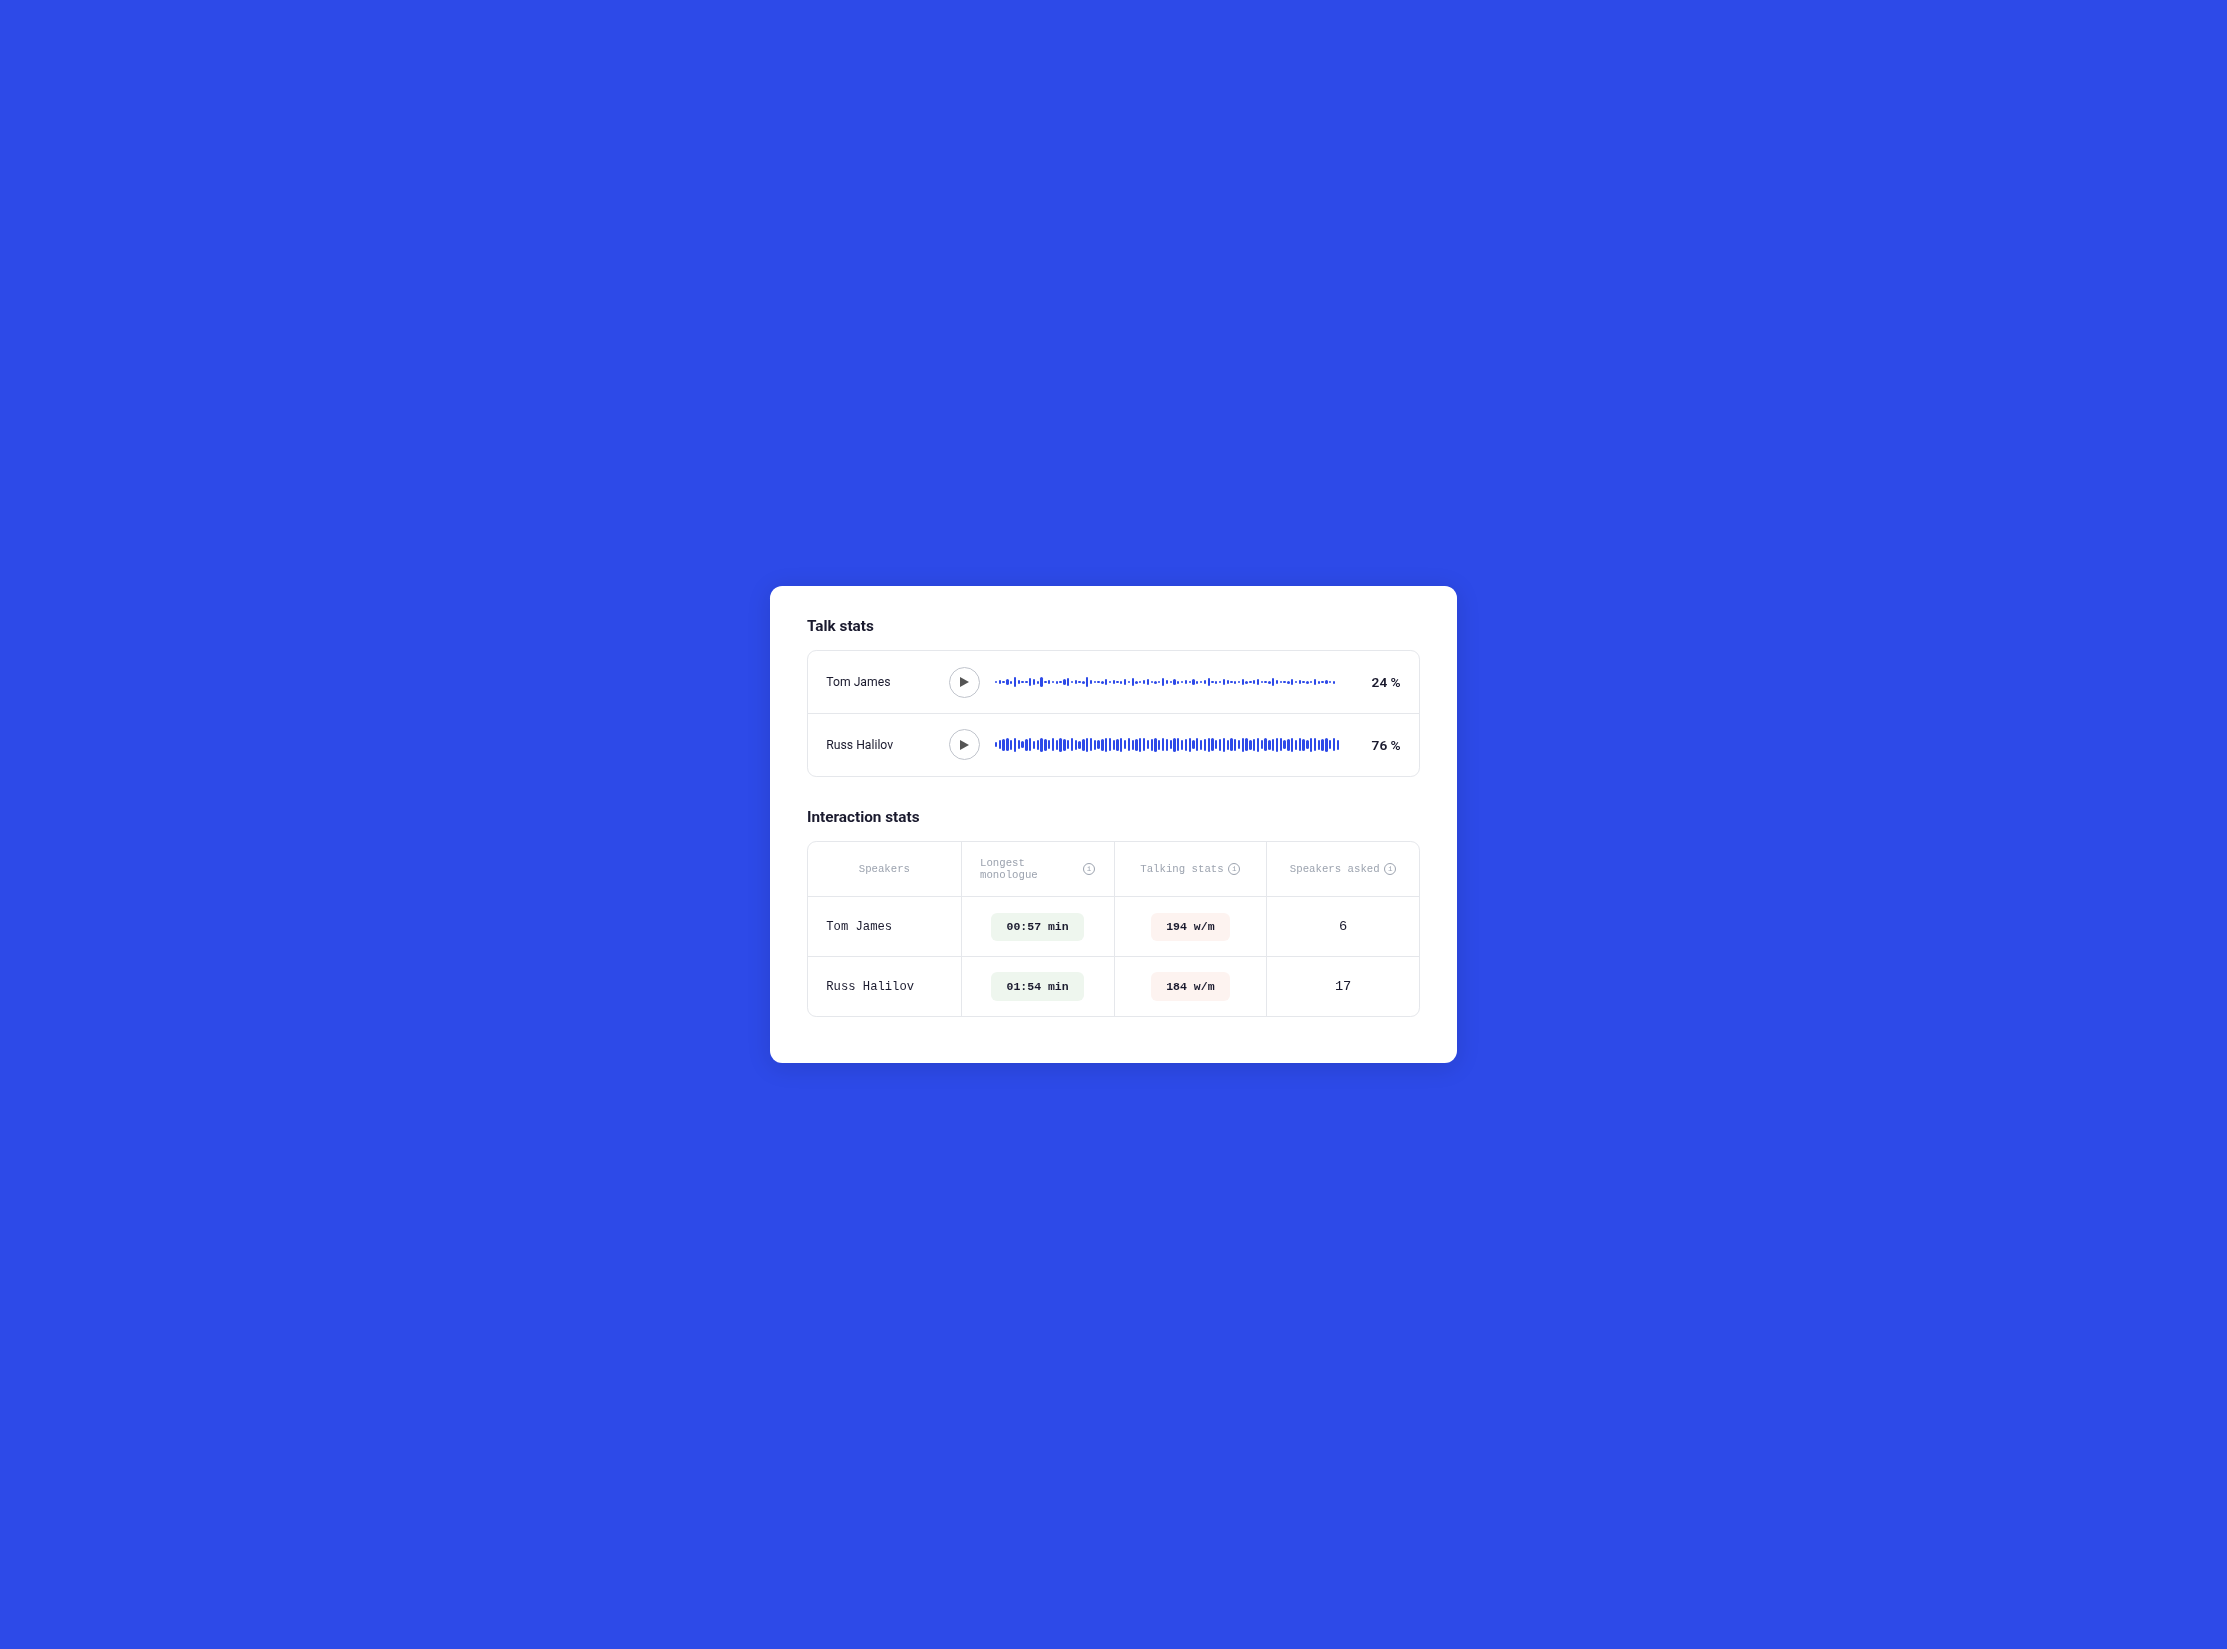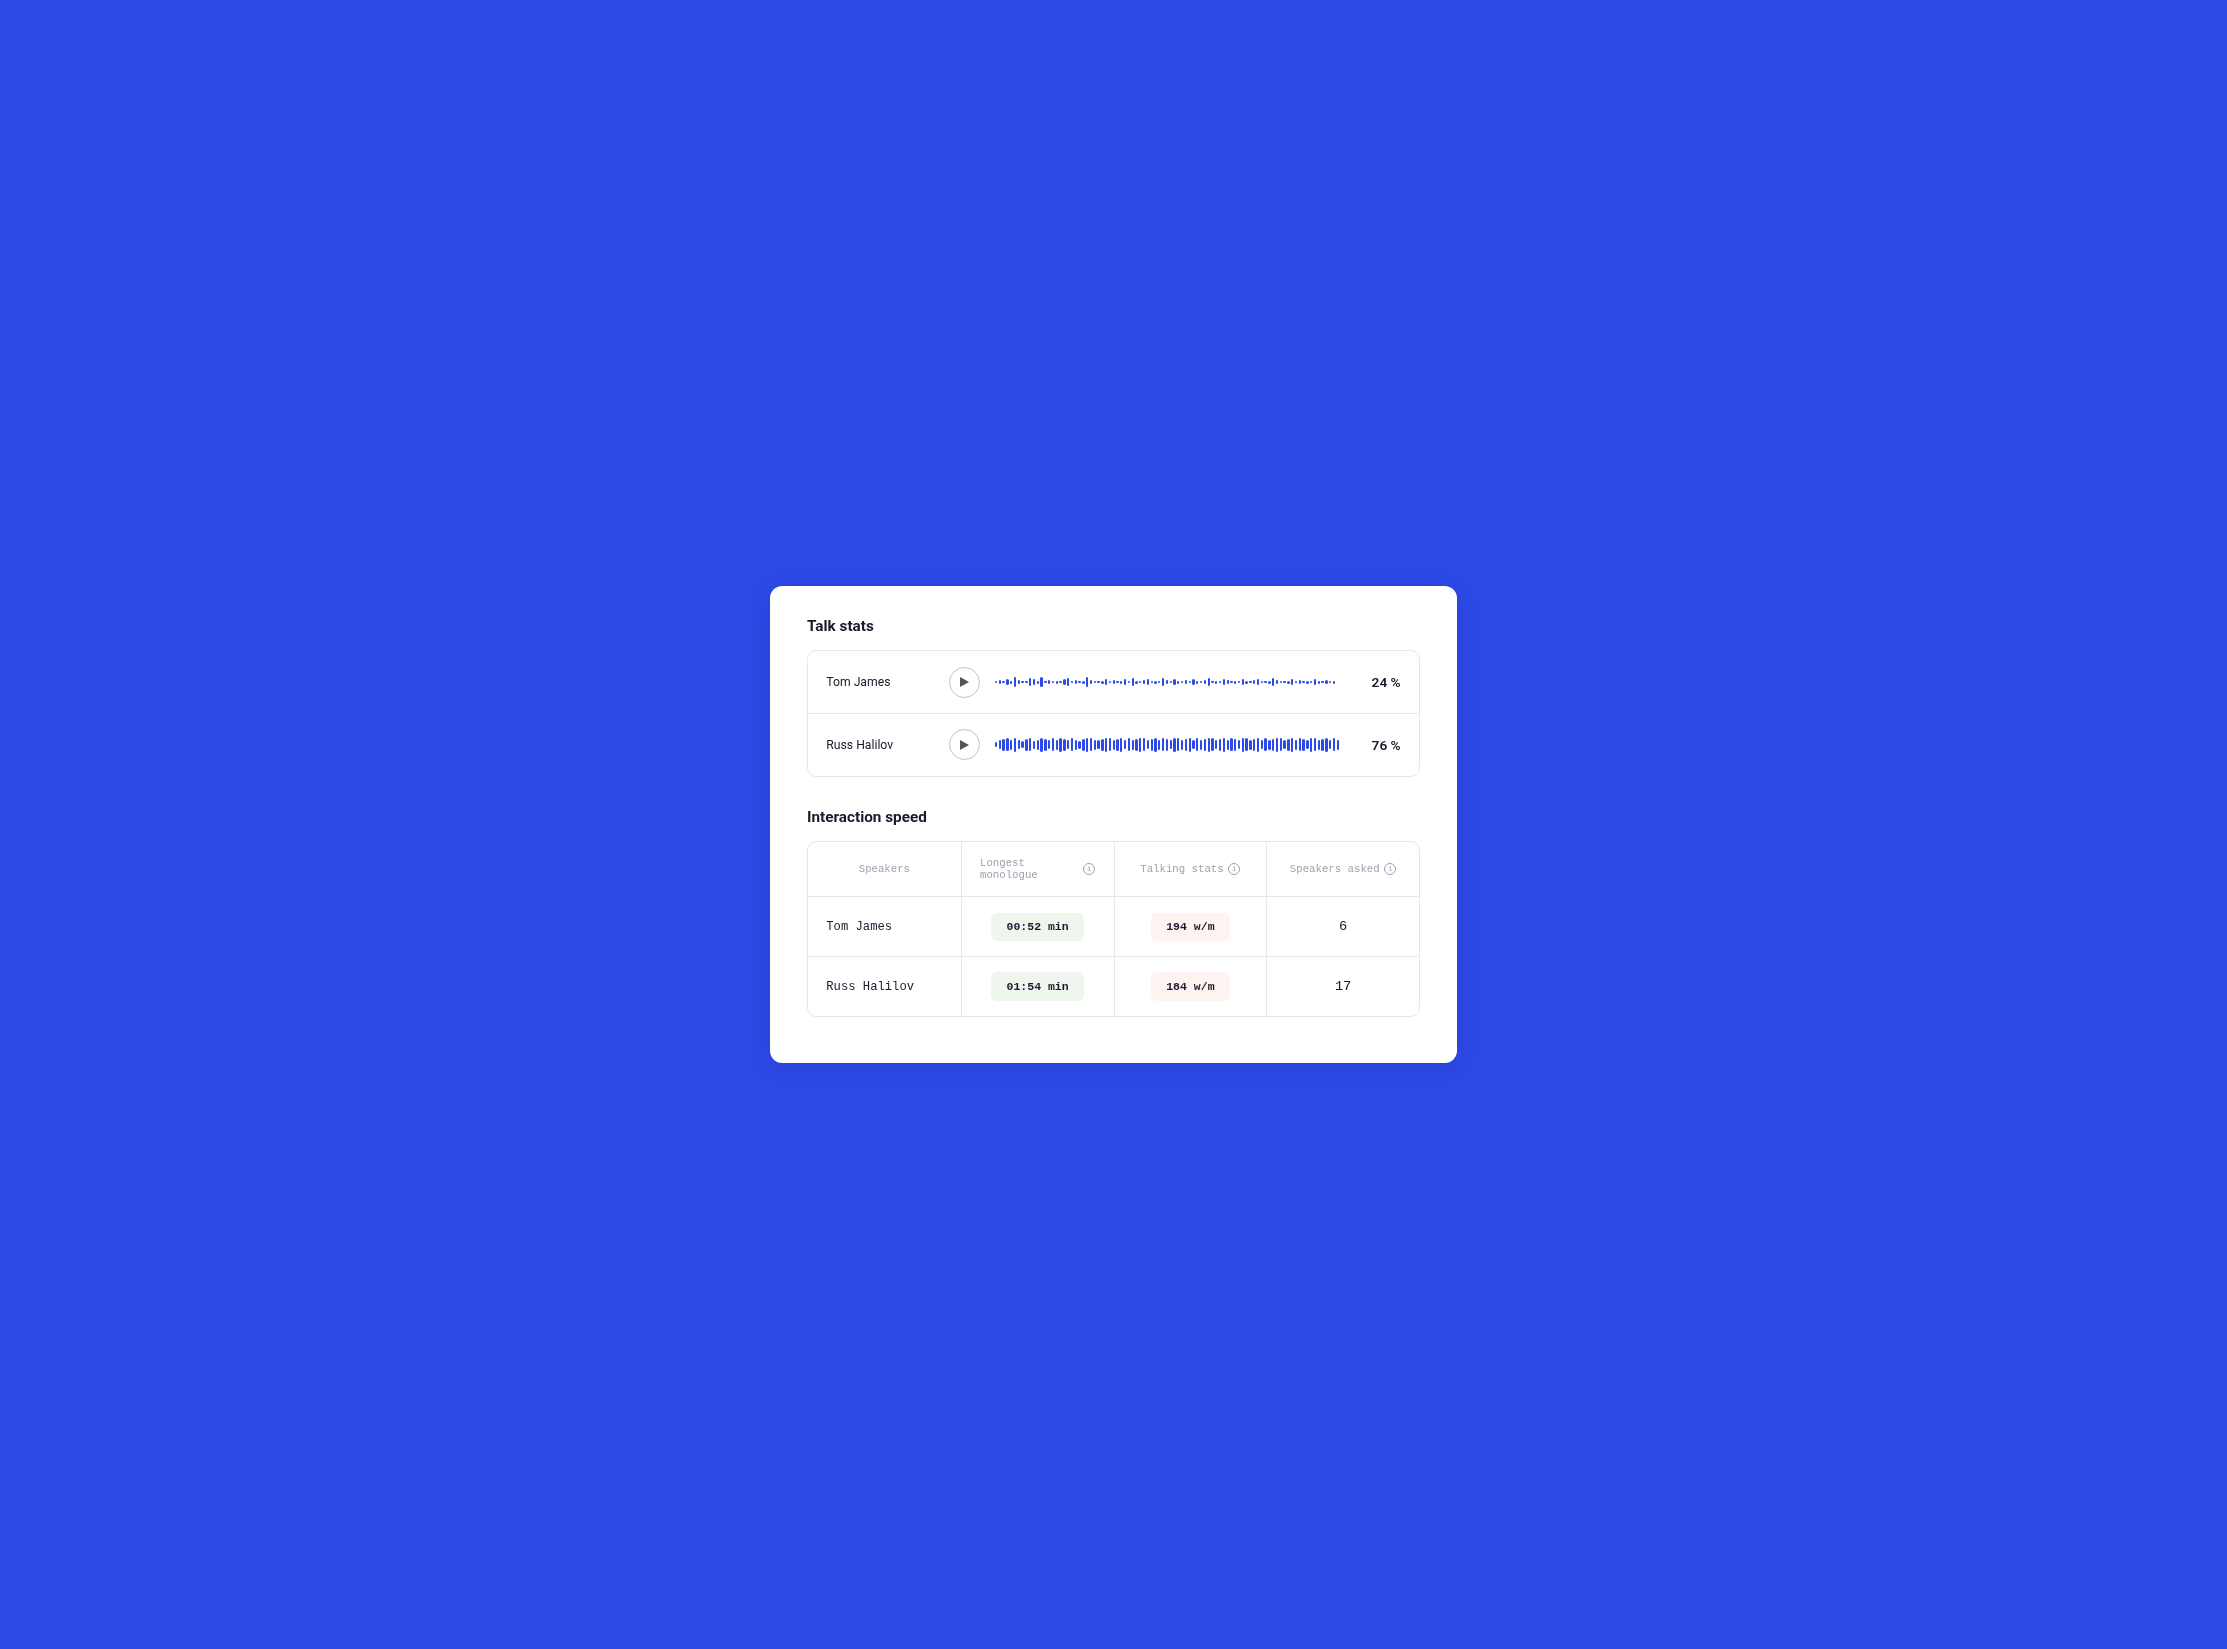--- a/index.html
+++ b/index.html
@@ -397,21 +397,21 @@
             <div class="waveform-bar" style="width: 2.3px; height: 13px;"></div>
             <div class="waveform-bar" style="width: 2.3px; height: 10.4px;"></div>
           </div>
         <span class="percentage">76 %</span>
       </div>
 
     </div>
   </div>
 
   <div>
-    <h2 class="section-title">Interaction speed</h2>
+    <h2 class="section-title">Interaction stats</h2>
 
     <div class="stats-table">
 
       <div class="stats-row">
         <div class="stats-cell stats-header-cell">
           <span>Speakers</span>
         </div>
         <div class="stats-cell stats-header-cell">
           <span>Longest monologue</span>
           <span class="info-icon">i</span>
@@ -424,21 +424,21 @@
           <span>Speakers asked</span>
           <span class="info-icon">i</span>
         </div>
       </div>
 
       <div class="stats-row">
         <div class="stats-cell stats-speaker-cell">
           <span>Tom James</span>
         </div>
         <div class="stats-cell">
-          <span class="monologue-badge">00:52 min</span>
+          <span class="monologue-badge">00:57 min</span>
         </div>
         <div class="stats-cell">
           <span class="speed-badge">194 w/m</span>
         </div>
         <div class="stats-cell">
           <span class="questions-value">6</span>
         </div>
       </div>
 
       <div class="stats-row">

